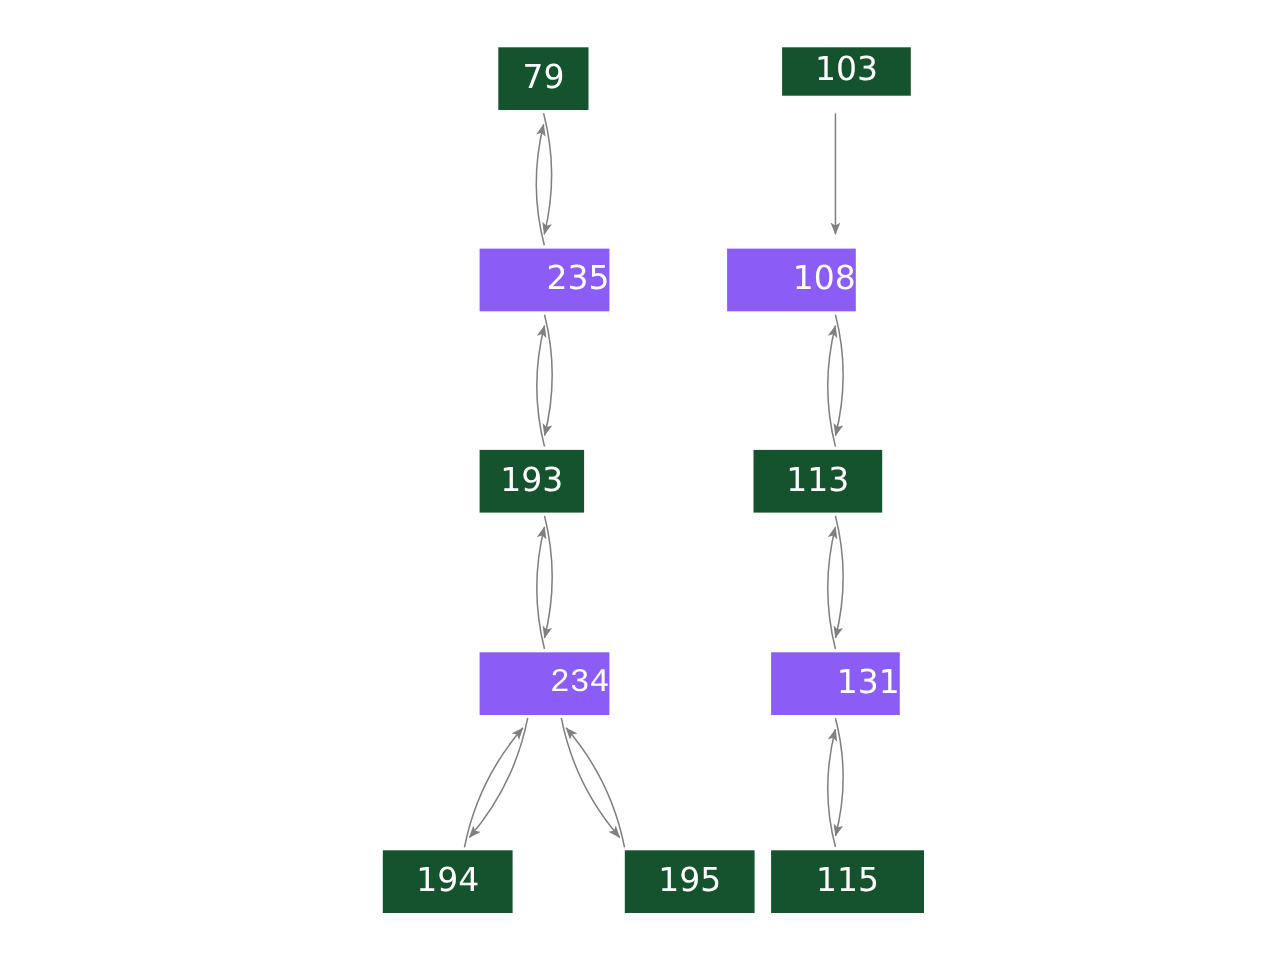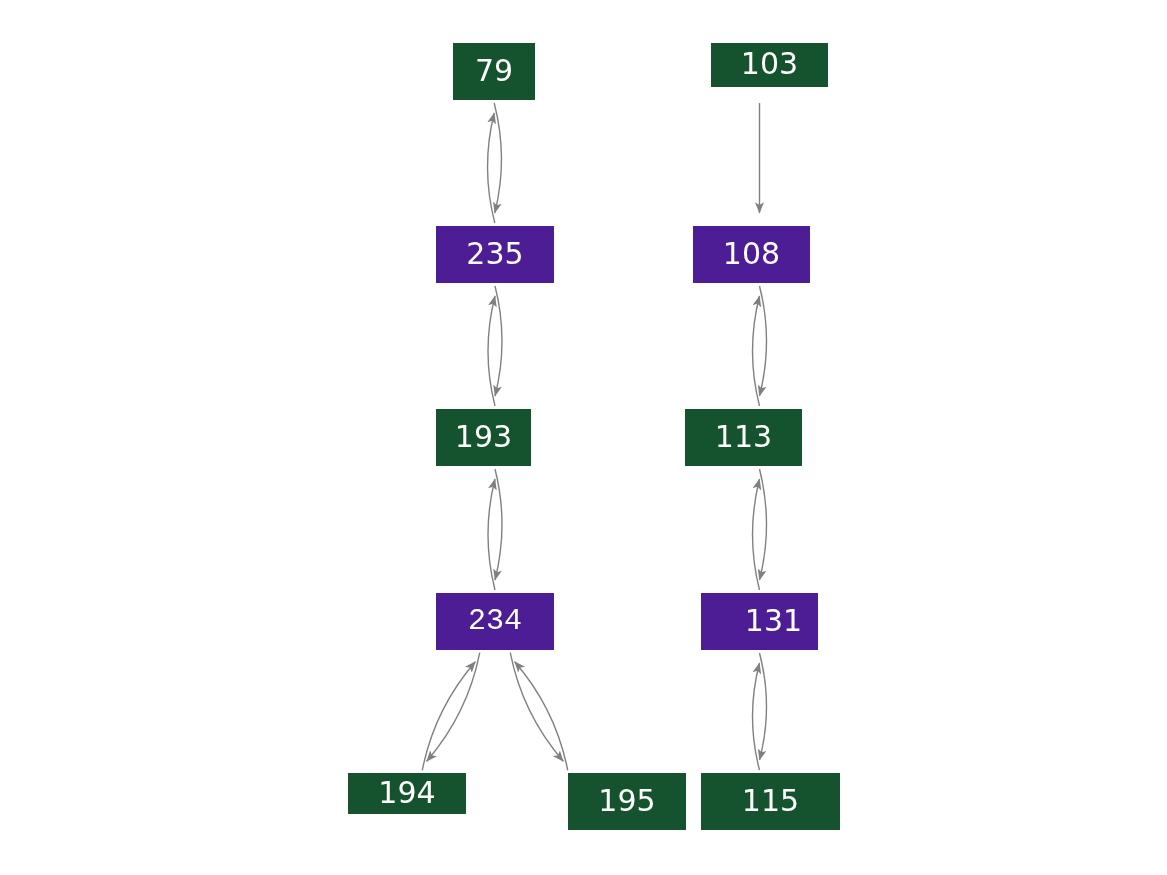--- a/index.html
+++ b/index.html
@@ -29,21 +29,21 @@
     display: flex;
     align-items: center;
     justify-content: center;
     color: #ffffff;
     font-size: 30px;
     line-height: 1;
     letter-spacing: 0px;
     user-select: none;
   }
   .node-blue { background: #14532d; }
-  .node-red  { background: #4c1d95; }
+  .node-red  { background: #8b5cf6; justify-content: flex-end; }
   .node-label {
     pointer-events: none;
     transform: translateY(-1px);
   }
 </style>
 </head>
 <body>
 
 <div id="canvas">
   <svg id="edge-layer" viewBox="0 0 1167 875" xmlns="http://www.w3.org/2000/svg">
@@ -75,36 +75,36 @@
   <div id="nodes-group">
       <div class="node node-blue" style="left: 453px; top: 43px; width: 82px; height: 57px;">
         <span class="node-label">79</span>
       </div>
       <div class="node node-blue" style="left: 701px; top: 43px; width: 117px; height: 44px; margin-left: 10px;">
         <span class="node-label">103</span>
       </div>
       <div class="node node-red" style="left: 436px; top: 226px; width: 118px; height: 57px;">
         <span class="node-label">235</span>
       </div>
-      <div class="node node-red" style="left: 693px; top: 226px; width: 117px; height: 57px;">
+      <div class="node node-red" style="left: 661px; top: 226px; width: 117px; height: 57px;">
         <span class="node-label">108</span>
       </div>
       <div class="node node-blue" style="left: 436px; top: 409px; width: 95px; height: 57px;">
         <span class="node-label">193</span>
       </div>
       <div class="node node-blue" style="left: 685px; top: 409px; width: 117px; height: 57px;">
         <span class="node-label">113</span>
       </div>
       <div class="node node-red" style="left: 436px; top: 593px; width: 118px; height: 57px; font-family: Liberation Mono, monospace;">
         <span class="node-label">234</span>
       </div>
       <div class="node node-red" style="left: 701px; top: 593px; width: 117px; height: 57px; padding-left: 28px;">
         <span class="node-label">131</span>
       </div>
-      <div class="node node-blue" style="left: 348px; top: 773px; width: 118px; height: 41px;">
+      <div class="node node-blue" style="left: 348px; top: 773px; width: 118px; height: 57px;">
         <span class="node-label">194</span>
       </div>
       <div class="node node-blue" style="left: 524px; top: 773px; width: 118px; height: 57px; margin-left: 44px;">
         <span class="node-label">195</span>
       </div>
       <div class="node node-blue" style="left: 701px; top: 773px; width: 139px; height: 57px;">
         <span class="node-label">115</span>
       </div>
     </div>
 </div>

